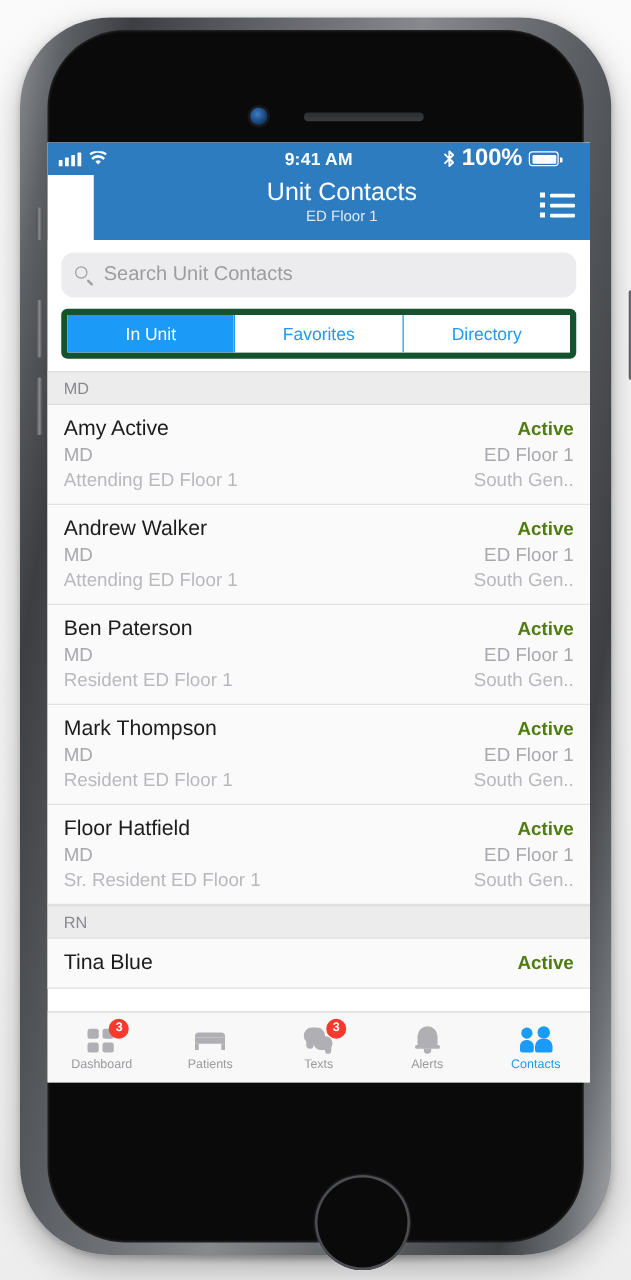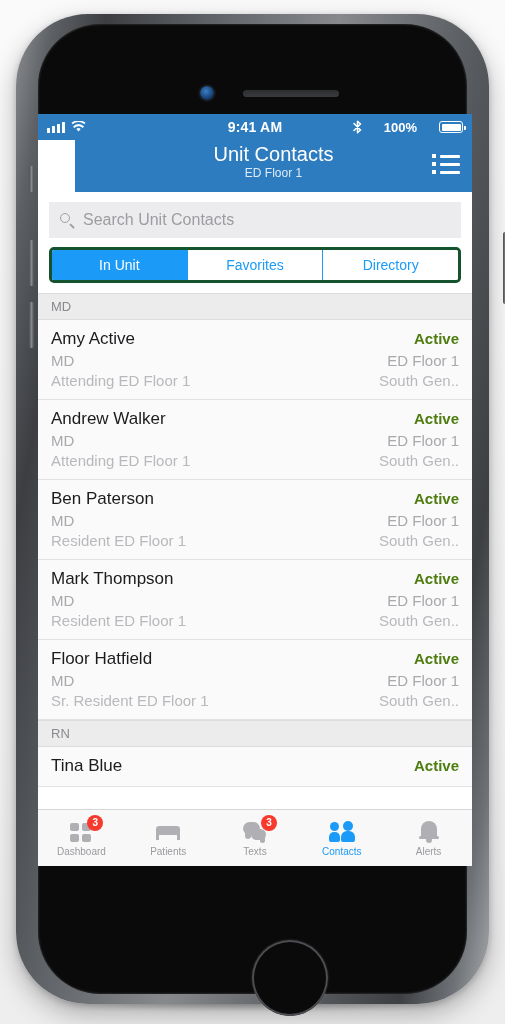--- a/index.html
+++ b/index.html
@@ -82,22 +82,22 @@
 
   
   .statusbar {
     height: 26px; background: #2e7cc0;
     display: flex; align-items: center;
     position: relative; color: #fff;
   }
   .sb-left  { position:absolute; left: 9px;  display:flex; align-items:center; gap:6px; }
   .sb-time  { position:absolute; left:0; right:0; text-align:center;
               font-size: 14px; font-weight: bold; letter-spacing:.2px; }
-  .sb-right { position:absolute; right: 9px; display:flex; align-items:center; gap:22px;
-              font-size: 13px; font-weight: bold; }
+  .sb-right { position:absolute; right: 25px; display:flex; align-items:center; gap:5px;
+              font-size: 19px; font-weight: bold; }
   .bars { display:flex; align-items:flex-end; gap:2px; height:12px; }
   .bars i { display:block; width:3px; background:#fff; border-radius:.5px; }
   .bars i:nth-child(1){height:5px}
   .bars i:nth-child(2){height:7px}
   .bars i:nth-child(3){height:9px}
   .bars i:nth-child(4){height:11px}
   .battery { width:24px; height:12px; border:1.5px solid #fff; border-radius:3px;
              position:relative; padding:1.5px; box-sizing:border-box; }
   .battery::after{content:""; position:absolute; right:-4px; top:3.5px;
              width:2px; height:4px; background:#fff; border-radius:0 1px 1px 0;}
@@ -115,36 +115,36 @@
     position: absolute; right: 12px; top: 14px;
     width: 28px; height: 22px; cursor: pointer;
   }
   .nav-action .lrow { display:flex; align-items:center; gap:4px; margin-bottom:4px; }
   .nav-action .ldot { width:4px; height:4px; background:#fff; }
   .nav-action .lline{ height:3px; background:#fff; flex:1; border-radius:1px; }
 
   
   .search-wrap { background:#ffffff; padding: 10px 11px 9px; }
   .search-box {
-    background:#ececee; border-radius: 0; height: 36px;
+    background:#ececee; border-radius: 10px; height: 36px;
     display:flex; align-items:center; gap:8px; padding: 0 11px;
   }
   .search-ico { width:15px; height:15px; flex:0 0 15px; position:relative; }
   .search-ico::before{content:""; position:absolute; left:0; top:0;
       width:10px; height:10px; border:1.6px solid #a0a0a6; border-radius:50%;
       box-sizing:border-box;}
   .search-ico::after{content:""; position:absolute; left:9.5px; top:10px;
       width:5.5px; height:1.7px; background:#a0a0a6; transform:rotate(45deg);
       transform-origin:left center; border-radius:1px;}
   .search-ph { color:#9c9ca1; font-size:16px; }
 
   
   .seg-wrap { padding: 0 11px 10px; background:#fff; }
   .segmented {
-    display:flex; height: 30px; border:3px solid #14532d;
+    display:flex; height: 30px; border:5px solid #14532d;
     border-radius: 5px; overflow:hidden;
   }
   .seg {
     flex:1; display:flex; align-items:center; justify-content:center;
     font-size: 14px; color:#1b9af7; background:#fff;
     border-left: 1px solid #1b9af7; cursor:pointer;
   }
   .seg:first-child { border-left: none; }
   .seg.active { background:#1b9af7; color:#fff; }
 
@@ -412,35 +412,35 @@
         <div class="tab-ico ic-texts">
           <b></b>
             <b></b>
             <b></b>
             <b></b>
           <span class="badge">3</span>
         </div>
         <span class="tab-label">Texts</span>
       </div>
 
+      <div class="tab">
+        <div class="tab-ico ic-bell">
+          <u></u>
+            <u></u>
+            <u></u>
+        </div>
+        <span class="tab-label">Alerts</span>
+      </div>
+
       <div class="tab active">
         <div class="tab-ico ic-people">
           <s></s>
             <s></s>
             <s></s>
             <s></s>
         </div>
         <span class="tab-label">Contacts</span>
       </div>
 
-      <div class="tab">
-        <div class="tab-ico ic-bell">
-          <u></u>
-            <u></u>
-            <u></u>
-        </div>
-        <span class="tab-label">Alerts</span>
-      </div>
-
     </div>
 
   </div>
 </div>
 
 </body></html>

